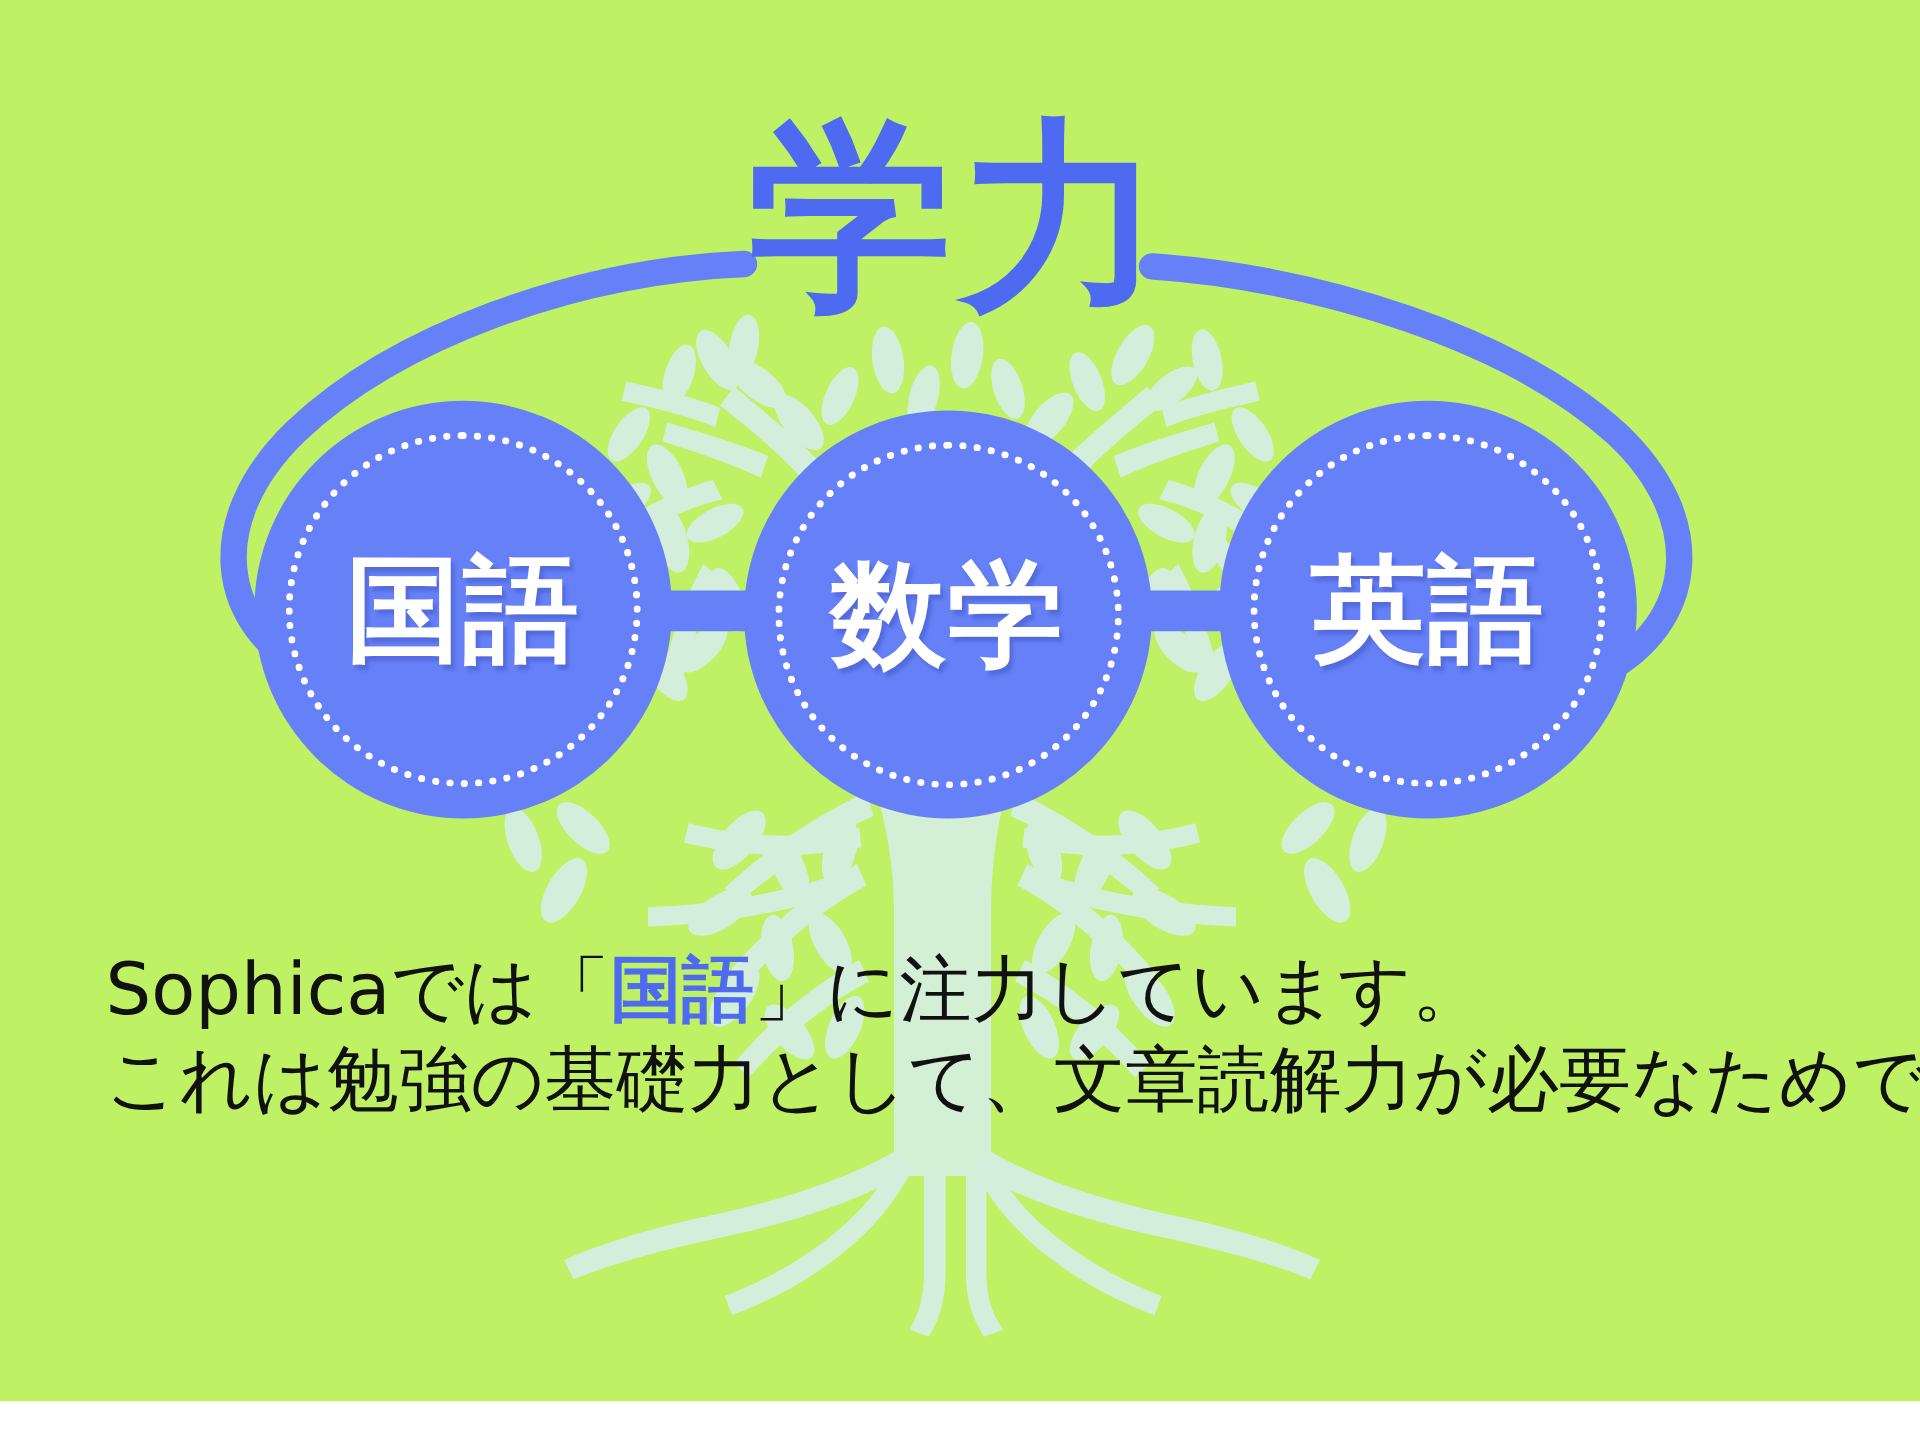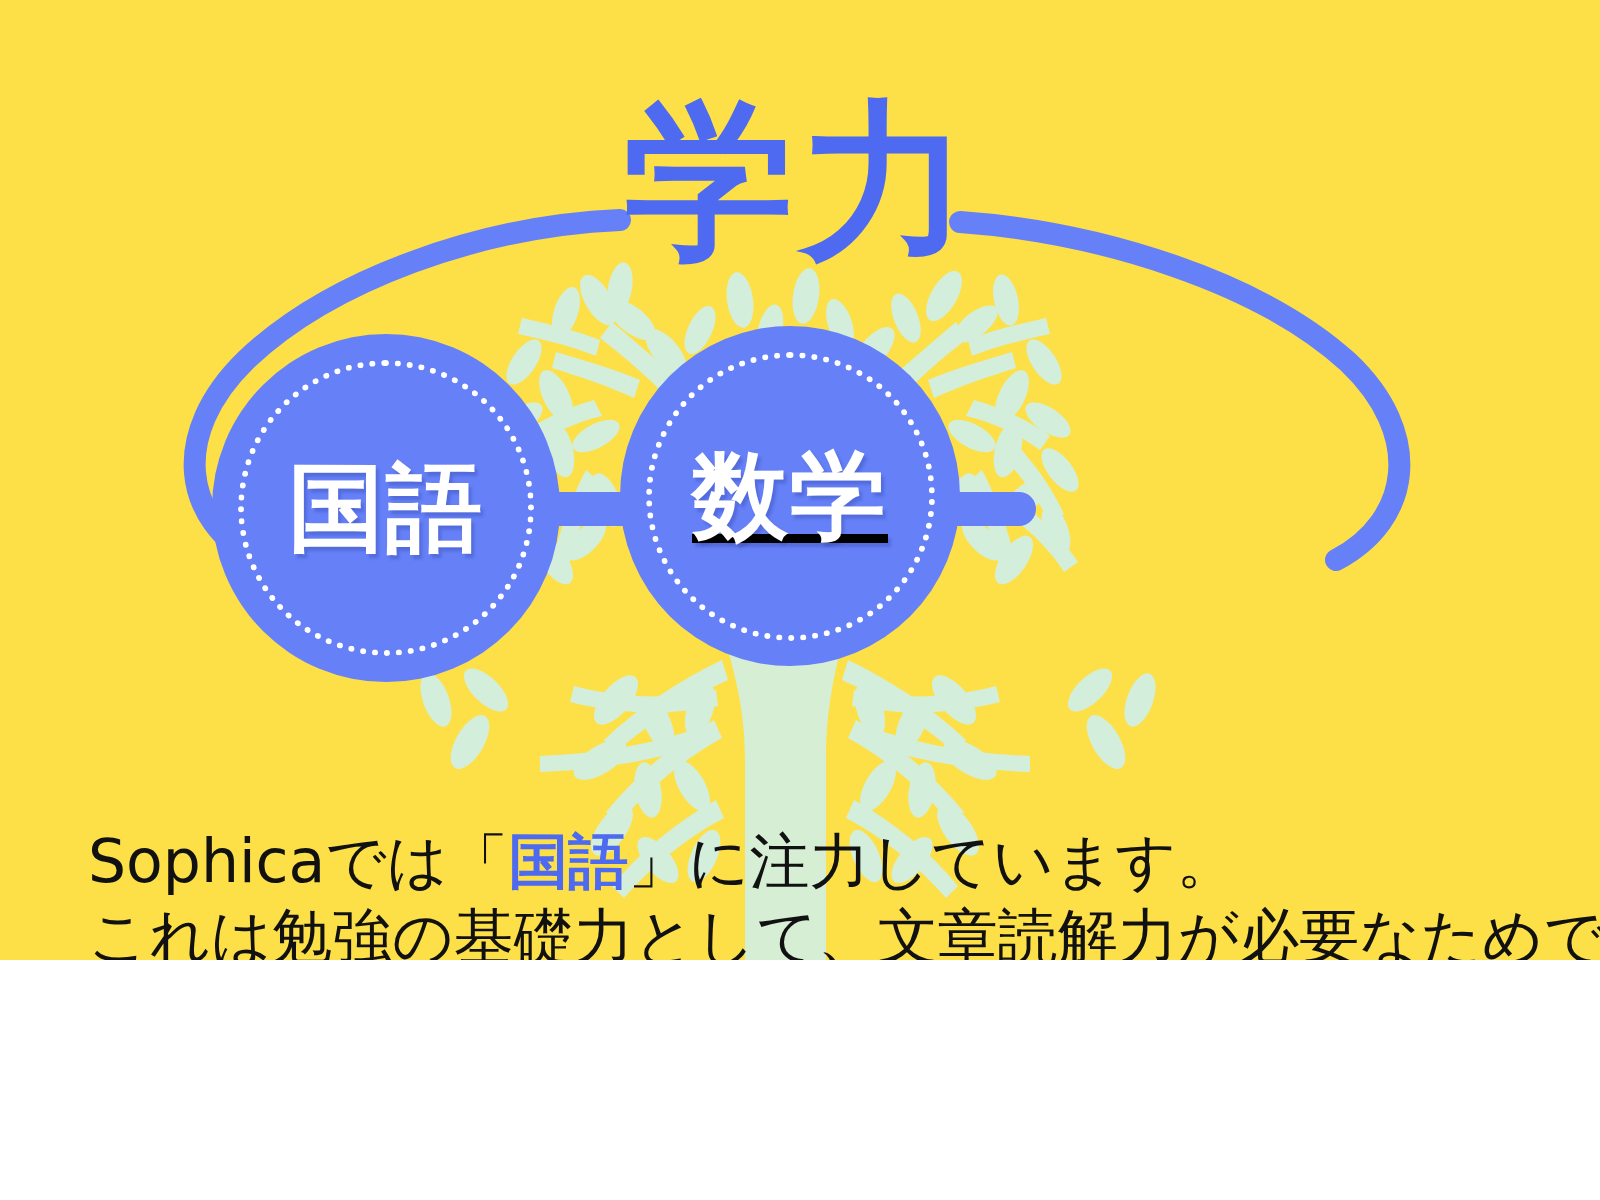--- a/index.html
+++ b/index.html
@@ -6,22 +6,22 @@
     margin: 0;
     padding: 0;
     background: #ffffff;
   }
   body {
     font-family: "Liberation Sans", "DejaVu Sans", sans-serif;
   }
   #stage {
     position: relative;
     width: 1600px;
-    height: 960px;
-    background: #fde047;
+    height: 1168px;
+    background: #bef264;
     overflow: hidden;
   }
 
   
   #tree-bg {
     position: absolute;
     left: 0;
     top: 0;
     width: 1600px;
     height: 1200px;
@@ -80,37 +80,37 @@
     font-weight: 700;
     font-family: "DejaVu Sans", "Liberation Sans", sans-serif;
     text-shadow: 3px 4px 3px rgba(40,60,160,0.30);
     white-space: nowrap;
     letter-spacing: 2px;
   }
   .node-label.primary { font-size: 96px; line-height: 1.05; }
   .node-label.sub     { font-size: 54px; line-height: 1.1; margin-top: 4px; letter-spacing: 0; }
 
   #node-kokugo { left: 212px;  top: 334px; width: 348px; height: 348px; }
-  #node-sugaku { left: 620px;  top: 326px; width: 340px; height: 340px; text-decoration: underline; }
+  #node-sugaku { left: 620px;  top: 342px; width: 340px; height: 340px; }
   #node-eigo   { left: 1016px; top: 334px; width: 348px; height: 348px; }
 
   
   .link {
     position: absolute;
     height: 34px;
     border-radius: 17px;
   }
   #link-1 { left: 536px; top: 492px; width: 110px; }
   #link-2 { left: 936px; top: 492px; width: 100px; }
 
   
   #caption {
     position: absolute;
     left: 88px;
-    top: 824px;
+    top: 788px;
     width: 1450px;
     font-size: 60px;
     line-height: 1.25;
     color: #111111;
     font-family: "DejaVu Sans", "Liberation Sans", sans-serif;
     font-weight: 400;
     letter-spacing: 0px;
   }
   #caption .line { white-space: nowrap; }
   #caption .hl { font-weight: 700; }
@@ -247,19 +247,23 @@
   <div class="node" id="node-kokugo" style="background:#6680f7;">
     <div class="dotted"></div>
     <div class="node-label primary">国語</div>
   </div>
 
   <div class="node" id="node-sugaku" style="background:#6680f7;">
     <div class="dotted"></div>
     <div class="node-label primary">数学</div>
   </div>
 
+  <div class="node" id="node-eigo" style="background:#6680f7;">
+    <div class="dotted"></div>
+    <div class="node-label primary">英語</div>
+  </div>
 
   <div id="caption">
     <div class="line"><span>Sophicaでは「</span><span class="hl" style="color:#4d6af0;">国語</span><span>」に注力しています。</span></div>
     <div class="line">これは勉強の基礎力として、文章読解力が必要なためです。</div>
   </div>
 
 </div>
 
 </body></html>

